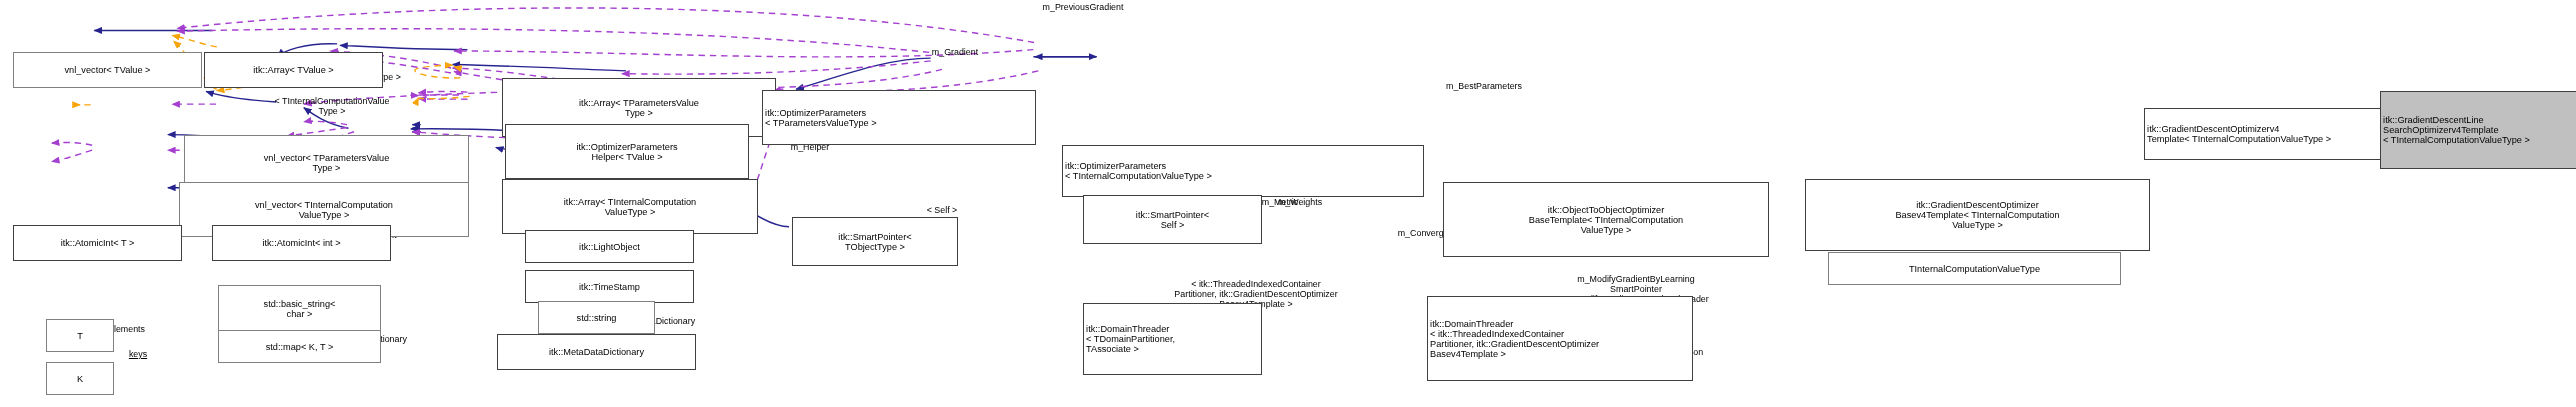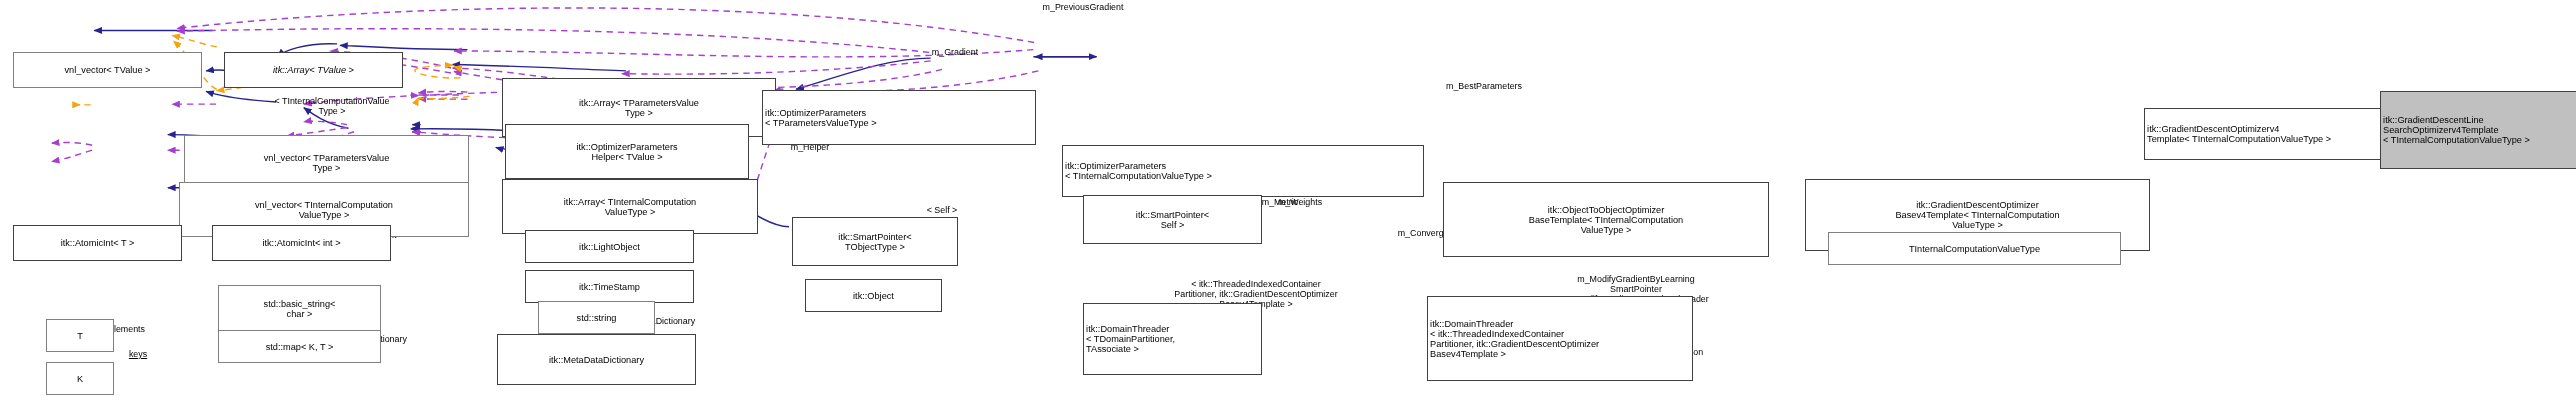--- a/index.html
+++ b/index.html
@@ -144,21 +144,21 @@
       <path d="M466,90 C430,102 400,118 306,128"></path>
       <path d="M650,110 C600,112 540,94 639,92"></path>
       <path d="M648,96 L641,94"></path>
       <path d="M663,136 C630,140 590,140 591,138"></path>
       <path d="M874,200 C820,206 760,210 778,210"></path>
       <path d="M128,148 C115,148 100,148 113,148"></path>
     </g>
   </svg>
 
 <div class="node" style="left: 13px; top: 52px; width: 189px; height: 36px;">vnl_vector&lt; TValue &gt;</div>
-    <div class="node solid" style="left: 224px; top: 52px; width: 179px; height: 36px; font-style: italic;">itk::Array&lt; TValue &gt;</div>
+    <div class="node solid" style="left: 204px; top: 52px; width: 179px; height: 36px;">itk::Array&lt; TValue &gt;</div>
     <div class="node solid" style="left: 502px; top: 78px; width: 274px; height: 59px;">itk::Array&lt; TParametersValue
 Type &gt;</div>
     <div class="node solid" style="left: 505px; top: 124px; width: 244px; height: 55px;">itk::OptimizerParameters
 Helper&lt; TValue &gt;</div>
     <div class="node" style="left: 184px; top: 135px; width: 285px; height: 55px;">vnl_vector&lt; TParametersValue
 Type &gt;</div>
     <div class="node" style="left: 179px; top: 182px; width: 290px; height: 55px;">vnl_vector&lt; TInternalComputation
 ValueType &gt;</div>
     <div class="node solid" style="left: 502px; top: 179px; width: 256px; height: 55px;">itk::Array&lt; TInternalComputation
 ValueType &gt;</div>
@@ -172,41 +172,40 @@
     <div class="node solid leftalign" style="left: 762px; top: 90px; width: 274px; height: 55px;">itk::OptimizerParameters
 &lt; TParametersValueType &gt;</div>
     <div class="node solid leftalign" style="left: 1062px; top: 145px; width: 362px; height: 52px;">itk::OptimizerParameters
 &lt; TInternalComputationValueType &gt;</div>
     <div class="node solid" style="left: 1083px; top: 195px; width: 179px; height: 49px;">itk::SmartPointer&lt;
 Self &gt;</div>
     <div class="node solid" style="left: 792px; top: 217px; width: 166px; height: 49px;">itk::SmartPointer&lt;
 TObjectType &gt;</div>
     <div class="node solid" style="left: 525px; top: 270px; width: 169px; height: 33px;">itk::TimeStamp</div>
     <div class="node solid" style="left: 525px; top: 230px; width: 169px; height: 33px;">itk::LightObject</div>
-    <div class="node solid" style="left: 805px; top: 279px; width: 137px; height: 33px;">itk::Object</div>
     <div class="node" style="left: 538px; top: 301px; width: 117px; height: 33px;">std::string</div>
-    <div class="node solid" style="left: 497px; top: 334px; width: 199px; height: 51px;">itk::MetaDataDictionary</div>
+    <div class="node solid" style="left: 497px; top: 334px; width: 199px; height: 36px;">itk::MetaDataDictionary</div>
     <div class="node" style="left: 1082px; top: 407px; width: 195px; height: 49px;">std::basic_ostream
 &lt; Char &gt;</div>
     <div class="node" style="left: 1673px; top: 407px; width: 215px; height: 49px;">std::basic_ostringstream
 &lt; char &gt;</div>
     <div class="node solid leftalign" style="left: 1083px; top: 303px; width: 179px; height: 72px;">itk::DomainThreader
 &lt; TDomainPartitioner,
 TAssociate &gt;</div>
     <div class="node solid" style="left: 1443px; top: 182px; width: 326px; height: 75px;">itk::ObjectToObjectOptimizer
 BaseTemplate&lt; TInternalComputation
 ValueType &gt;</div>
     <div class="node solid leftalign" style="left: 1427px; top: 296px; width: 266px; height: 85px;">itk::DomainThreader
 &lt; itk::ThreadedIndexedContainer
 Partitioner, itk::GradientDescentOptimizer
 Basev4Template &gt;</div>
     <div class="node solid" style="left: 1805px; top: 179px; width: 345px; height: 72px;">itk::GradientDescentOptimizer
 Basev4Template&lt; TInternalComputation
 ValueType &gt;</div>
-    <div class="node" style="left: 1828px; top: 232px; width: 293px; height: 33px;">TInternalComputationValueType</div>
+    <div class="node" style="left: 1828px; top: 252px; width: 293px; height: 33px;">TInternalComputationValueType</div>
     <div class="node solid leftalign" style="left: 2144px; top: 108px; width: 371px; height: 52px;">itk::GradientDescentOptimizerv4
 Template&lt; TInternalComputationValueType &gt;</div>
     <div class="node current leftalign" style="left: 2380px; top: 91px; width: 277px; height: 78px;">itk::GradientDescentLine
 SearchOptimizerv4Template
 &lt; TInternalComputationValueType &gt;</div>
     <div class="edge-label" style="left: 1083px; top: 1.6px; transform: translateX(-50%);">m_PreviousGradient</div>
     <div class="edge-label" style="left: 955px; top: 47px; transform: translateX(-50%);">m_Gradient</div>
     <div class="edge-label" style="left: 1484px; top: 81px; transform: translateX(-50%);">m_BestParameters</div>
     <div class="edge-label" style="left: 347px; top: 72px; transform: translateX(-50%);">&lt; TParametersValueType &gt;</div>
     <div class="edge-label" style="left: 332px; top: 96px; transform: translateX(-50%);">&lt; TInternalComputationValue

